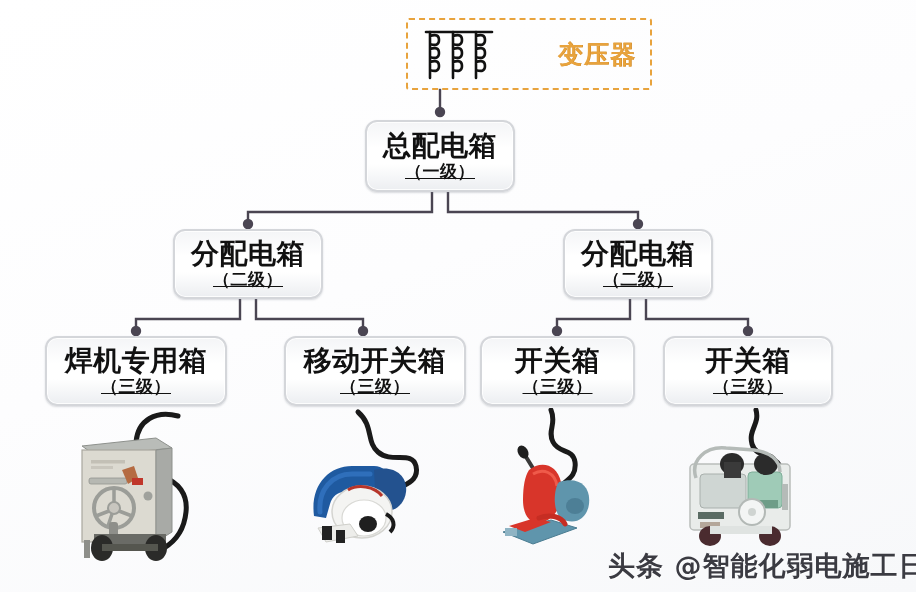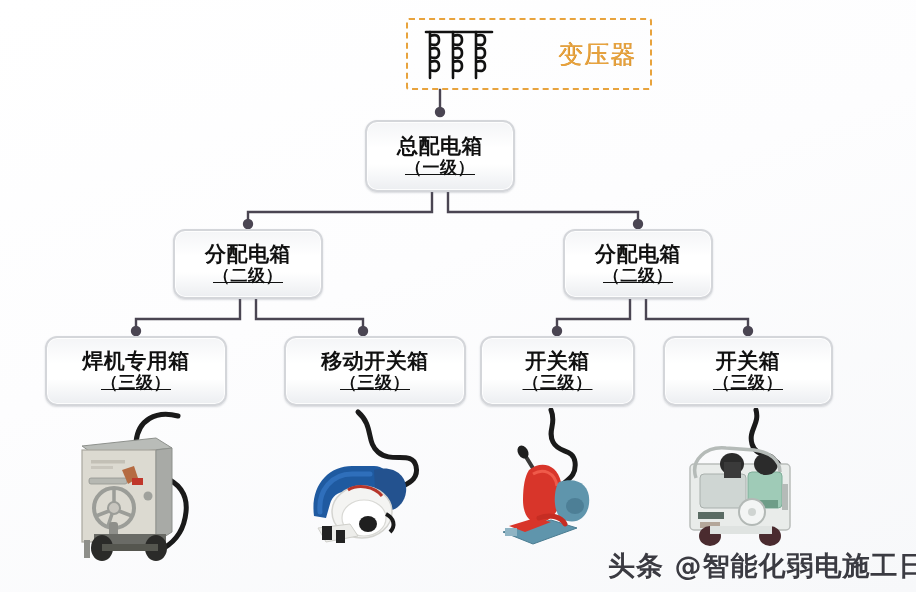--- a/index.html
+++ b/index.html
@@ -39,21 +39,21 @@
     top: 6px;
     width: 78px;
     height: 58px;
   }
   .transformer-label {
     position: absolute;
     right: 14px;
     top: 50%;
     transform: translateY(-50%);
     font-size: 25px;
-    font-weight: normal;
+    font-weight: bold;
     letter-spacing: 1px;
     color: #e8a33d;
     text-shadow: 0.5px 0.5px 0 #c9801c;
     white-space: nowrap;
   }
 
   
   .node {
     position: absolute;
     box-sizing: border-box;
@@ -64,21 +64,21 @@
     display: flex;
     flex-direction: column;
     align-items: center;
     justify-content: center;
     color: #111111;
     font-weight: bold;
     line-height: 1.16;
     text-align: center;
     white-space: nowrap;
   }
-  .node .l1 { font-size: 21px; letter-spacing: 0.5px; text-align: right; }
+  .node .l1 { font-size: 28px; letter-spacing: 0.5px; text-align: right; }
   .node .l2 { font-size: 17px; letter-spacing: 0.5px; text-decoration: underline; }
 
   #node-main     { left: 365px; top: 120px; width: 150px; height: 72px; }
   #node-sub-l    { left: 173px; top: 229px; width: 150px; height: 70px; }
   #node-sub-r    { left: 563px; top: 229px; width: 150px; height: 70px; }
   #node-lv3-1    { left: 45px;  top: 336px; width: 182px; height: 70px; }
   #node-lv3-2    { left: 272px; top: 336px; width: 182px; height: 70px; margin-left: 12px; }
   #node-lv3-3    { left: 480px; top: 336px; width: 155px; height: 70px; }
   #node-lv3-4    { left: 663px; top: 336px; width: 170px; height: 70px; }
 

